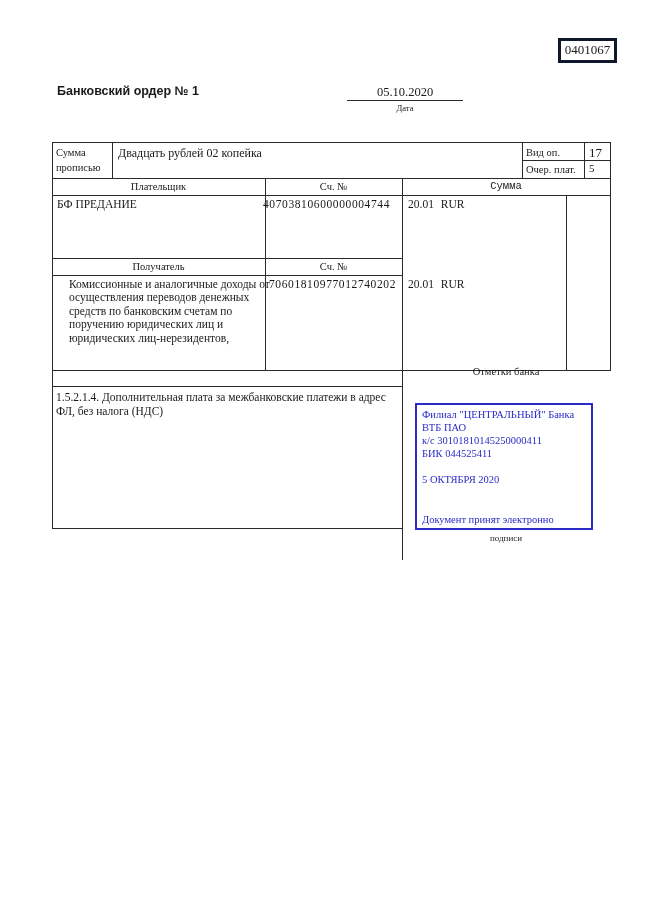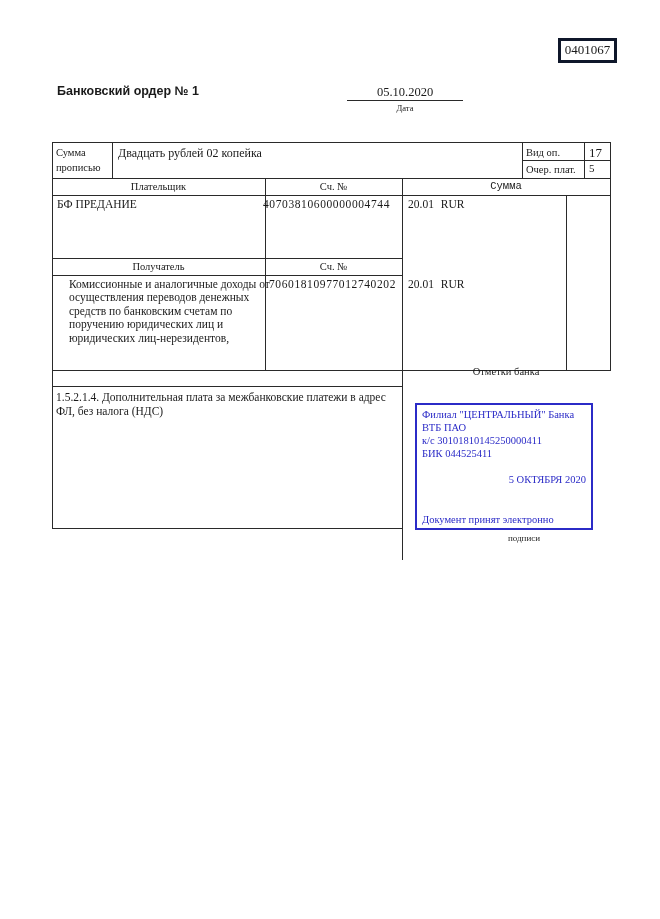--- a/index.html
+++ b/index.html
@@ -22,21 +22,21 @@
     position:absolute; left:558px; top:38px; width:59px; height:25px;
     border:3px solid #0f172a; font-size:13px; line-height:18px; text-align:center;
     box-sizing:border-box;
   }
   .stamp {
     position:absolute; left:415px; top:403px; width:178px; height:127px;
     box-sizing:border-box; border:2px solid #2b2bc7; color:#2b2bc7;
     display:flex; flex-direction:column; padding:3px 5px 2px 5px;
     font-size:10.5px; line-height:13px;
   }
-  .stamp .s-date { margin-top:13px;text-align:right; }
+  .stamp .s-date { margin-top:13px; }
   .stamp .s-footer { margin-top:auto; }
 </style>
 </head>
 <body>
 
 <div class="page">
 
   <div class="code-box">0401067</div>
 
   <div class="title">Банковский ордер № 1</div>
@@ -92,15 +92,15 @@
 
   <div class="stamp">
     <div>Филиал "ЦЕНТРАЛЬНЫЙ" Банка</div>
     <div>ВТБ ПАО</div>
     <div>к/с 30101810145250000411</div>
     <div>БИК 044525411</div>
     <div class="s-date">5 ОКТЯБРЯ 2020</div>
     <div class="s-footer">Документ принят электронно</div>
   </div>
 
-  <div class="txt ctr" style="left:420px;top:533px;width:208px;font-size:9px;">подписи</div>
+  <div class="txt ctr" style="left:402px;top:533px;width:208px;font-size:9px;">подписи</div>
 
 </div>
 
 </body></html>

